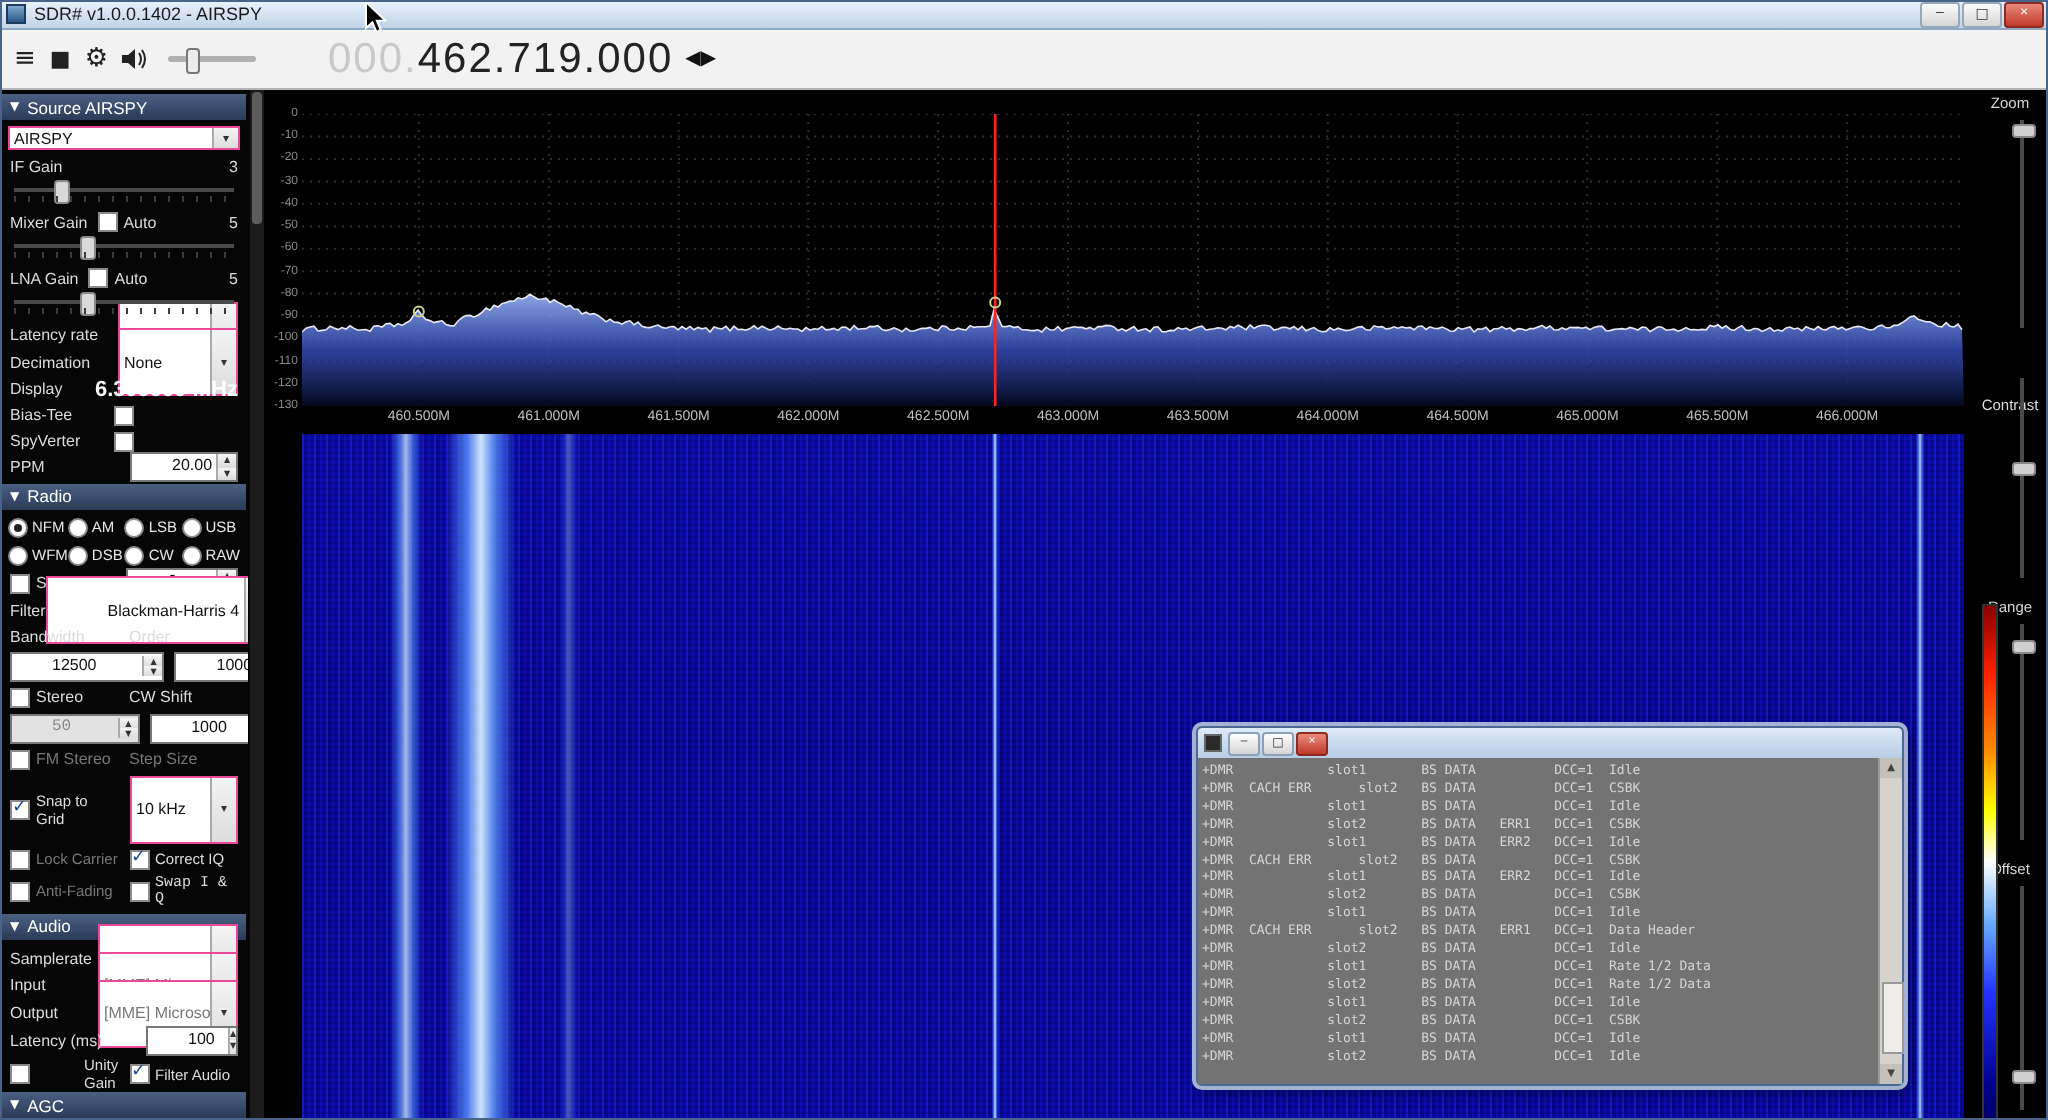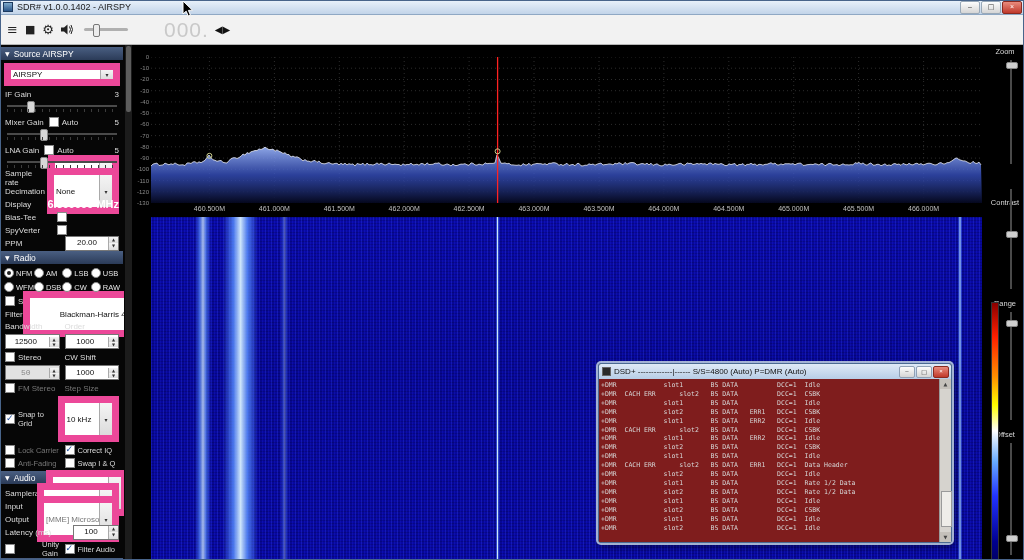--- a/index.html
+++ b/index.html
@@ -29,26 +29,26 @@
   #panelbody{position:absolute;left:0;top:0;width:124px;height:516px;display:flex;flex-direction:column;overflow:hidden;}
   #panelscroll{position:absolute;right:0;top:0;width:7px;height:516px;background:#1c1c1c;}
   #panelscroll .sthumb{position:absolute;top:2px;left:1px;width:5px;height:66px;background:#5c5c5c;border-radius:2px;}
   .phdr{margin:3px 1px 1px 1px;height:13px;flex:0 0 13px;background:linear-gradient(#4a5f82,#2b3b58);color:#fff;font-size:8.5px;display:flex;align-items:center;padding-left:4px;gap:4px;}
   .phdr .tri{font-size:6px;}
   .prow{display:flex;align-items:center;padding:0 5px;margin-top:3px;font-size:8px;color:#dcdcdc;min-height:10px;}
   .prow2{display:flex;align-items:center;padding:0 5px;margin-top:3px;gap:5px;font-size:8px;color:#dcdcdc;}
   .half{flex:1;display:flex;align-items:center;gap:3px;}
   .grow{flex:1;}
   .dis{color:#777;}
-  .combo{height:32px;background:#fff;border:7px solid #ec4899;display:flex;align-items:center;font-size:8px;color:#111;}
+  .combo{height:32px;background:#fff;border:1px solid #ec4899;display:flex;align-items:center;font-size:8px;color:#111;}
   .combo.gray .txt{color:#777;}
   .combo .txt{flex:1;padding:0 2px;white-space:nowrap;overflow:hidden;}
   .combo .dd{width:12px;height:100%;background:linear-gradient(#f4f4f4,#dcdcdc);border-left:1px solid #aaa;font-size:6px;display:flex;align-items:center;justify-content:center;color:#333;}
   .spin{height:13px;background:#fff;border:1px solid #777;display:flex;font-size:8px;color:#111;}
-  .spin .txt{flex:1;text-align:center;padding:0 8px;line-height:12px;white-space:nowrap;overflow:hidden;}
+  .spin .txt{flex:1;text-align:left;padding:0 20px;line-height:12px;white-space:nowrap;overflow:hidden;}
   .spin .arrs{width:9px;display:flex;flex-direction:column;border-left:1px solid #aaa;}
   .spin .arrs span{flex:1;font-size:4px;line-height:5px;text-align:center;background:linear-gradient(#f4f4f4,#dcdcdc);color:#333;}
   .spin.disabled{background:#e2e2e2;}
   .spin.disabled .txt{color:#888;font-family:Liberation Mono, monospace;}
   .hslider{position:relative;height:12px;margin:1px 7px 2px 7px;flex:0 0 12px;}
   .hslider .track{position:absolute;left:0;right:0;top:5px;height:2px;background:#4a4a4a;}
   .hslider::after{content:'';position:absolute;left:0;right:0;top:9px;height:3px;background:repeating-linear-gradient(90deg,#3c3c3c 0 1px,transparent 1px 7px);}
   .hslider .th{position:absolute;top:1px;width:6px;height:10px;background:#d8d8d8;border:1px solid #888;border-radius:2px;}
   .cb{display:inline-block;width:8px;height:8px;background:#fff;border:1px solid #8a8a8a;position:relative;flex:0 0 8px;}
   .cb.checked::after{content:'✓';position:absolute;left:0;top:-2px;font-size:9px;color:#1a4a9a;font-family:"DejaVu Sans",sans-serif;}
@@ -86,21 +86,21 @@
     background:linear-gradient(180deg,#8a0000 0%,#ff2000 12%,#ff9000 26%,#ffff00 36%,#ffffff 45%,#66aaff 56%,#2233ff 68%,#000090 84%,#000028 100%);}
 
   
   #dsd{position:absolute;left:598px;top:363px;width:352px;height:178px;border:1px solid #4a6a92;border-radius:3px;box-shadow:0 0 0 2px rgba(190,208,228,0.85),2px 3px 8px rgba(0,0,0,0.55);background:#000;z-index:60;}
   #dsd .dtitle{height:15px;background:linear-gradient(#dfeaf7,#b7cde6);border-bottom:1px solid #7a96b8;display:flex;align-items:center;border-radius:2px 2px 0 0;}
   #dsd .dico{width:7px;height:7px;margin:0 3px;background:#2a2a2a;border:1px solid #666;}
   #dsd .dtxt{font-size:8px;color:#111;white-space:nowrap;overflow:hidden;flex:1;}
   #dsd .dbtns{display:flex;gap:1px;padding-right:2px;}
   .dwbtn{width:14px;height:10px;font-size:6px;line-height:9px;text-align:center;color:#333;background:linear-gradient(#fdfdfd,#d5d5d5);border:1px solid #8fa0b5;border-radius:2px;}
   .dwbtn.close{background:linear-gradient(#e98b7d,#c0392b);color:#fff;border-color:#8a2a20;}
-  #dsd .dbody{position:absolute;left:0;top:15px;right:0;bottom:0;background:#7f1d1d;}
+  #dsd .dbody{position:absolute;left:0;top:15px;right:0;bottom:0;background:#737373;}
   #dsd-console{position:absolute;left:2px;top:2px;right:12px;bottom:0;overflow:hidden;}
   .dsd-line{font-family:"DejaVu Sans Mono",monospace;font-size:6.5px;line-height:8.9px;color:#d6d6d6;white-space:pre;}
   #dscroll{position:absolute;right:0;top:0;bottom:0;width:11px;background:#d6d3ce;border-left:1px solid #9a9a9a;}
   #dscroll .darr{position:absolute;left:0;width:11px;height:10px;background:#c4c0ba;font-size:5px;line-height:10px;text-align:center;color:#444;}
   #dscroll .dthumb{position:absolute;left:1px;width:9px;height:34px;top:112px;background:#efede9;border:1px solid #9a9a9a;}
 
   
   #cursor{position:absolute;left:182px;top:0;z-index:110;}
 </style>
 </head>
@@ -127,20 +127,21 @@
         <polygon points="0,3.5 3,3.5 6.5,0.5 6.5,10.5 3,7.5 0,7.5" fill="#222"></polygon>
         <path d="M8.5 2.5 Q10.5 5.5 8.5 8.5" stroke="#222" fill="none" stroke-width="1"></path>
         <path d="M10 1 Q13 5.5 10 10" stroke="#222" fill="none" stroke-width="1"></path>
       </svg>
   </span>
   <span id="vol">
       <span class="vthumb"></span>
     </span>
   <span id="freq">
     <span class="dim">000.</span>
+      <span>462.719.000</span>
     <span class="arrows icon">◀▶</span>
   </span>
 </div>
 
 <div id="leftpanel">
  <div id="panelbody">
   <div class="phdr">
         <span class="tri icon">▼</span>
         <span>Source AIRSPY</span>
       </div>
@@ -181,21 +182,21 @@
         </span>
         <span class="grow"></span>
         <span>5</span>
       </div>
   <div class="hslider">
         <span class="track"></span>
         <span class="th" style="left:30%;"></span>
       </div>
 
   <div class="prow">
-        <span>Sample rate</span>
+        <span>Latency rate</span>
         <span class="grow"></span>
         <span class="combo" style="width:58px;text-align:right;">
           <span class="txt">10 MSPS</span>
           <span class="dd icon">▾</span>
         </span>
       </div>
   <div class="prow">
         <span>Decimation</span>
         <span class="grow"></span>
         <span class="combo" style="width:58px;">
@@ -361,21 +362,21 @@
           <span style="font-size:7.5px;">Correct IQ</span>
         </span>
       </div>
   <div class="prow2">
         <span class="half dis">
           <span class="cb"></span>
           <span style="font-size:7.5px;">Anti-Fading</span>
         </span>
         <span class="half">
           <span class="cb"></span>
-          <span style="font-size:7.5px;">Swap I &amp; Q</span>
+          <span style="font-size:7.5px;font-family:Liberation Mono, monospace;">Swap I &amp; Q</span>
         </span>
       </div>
 
   <div class="phdr">
         <span class="tri icon">▼</span>
         <span>Audio</span>
       </div>
   <div class="prow">
         <span>Samplerate</span>
         <span class="grow"></span>
@@ -537,21 +538,20 @@
   <div class="vslider" style="top:399px;height:112px;">
       <span class="vtrack"></span>
       <span class="vth" style="top:92px;"></span>
     </div>
   <div id="palettebar"></div>
 </div>
 
 <div id="dsd">
   <div class="dtitle">
     <span class="dico"></span>
-    <span class="dtxt">DSD+  -------------|------  S/S=4800 (Auto)  P=DMR (Auto)</span>
     <span class="dbtns">
       <span class="dwbtn">–</span>
       <span class="dwbtn icon">□</span>
       <span class="dwbtn close">×</span>
     </span>
   </div>
   <div class="dbody">
     <div id="dsd-console">
         <div class="dsd-line">+DMR            slot1       BS DATA          DCC=1  Idle</div>
         <div class="dsd-line">+DMR  CACH ERR      slot2   BS DATA          DCC=1  CSBK</div>

